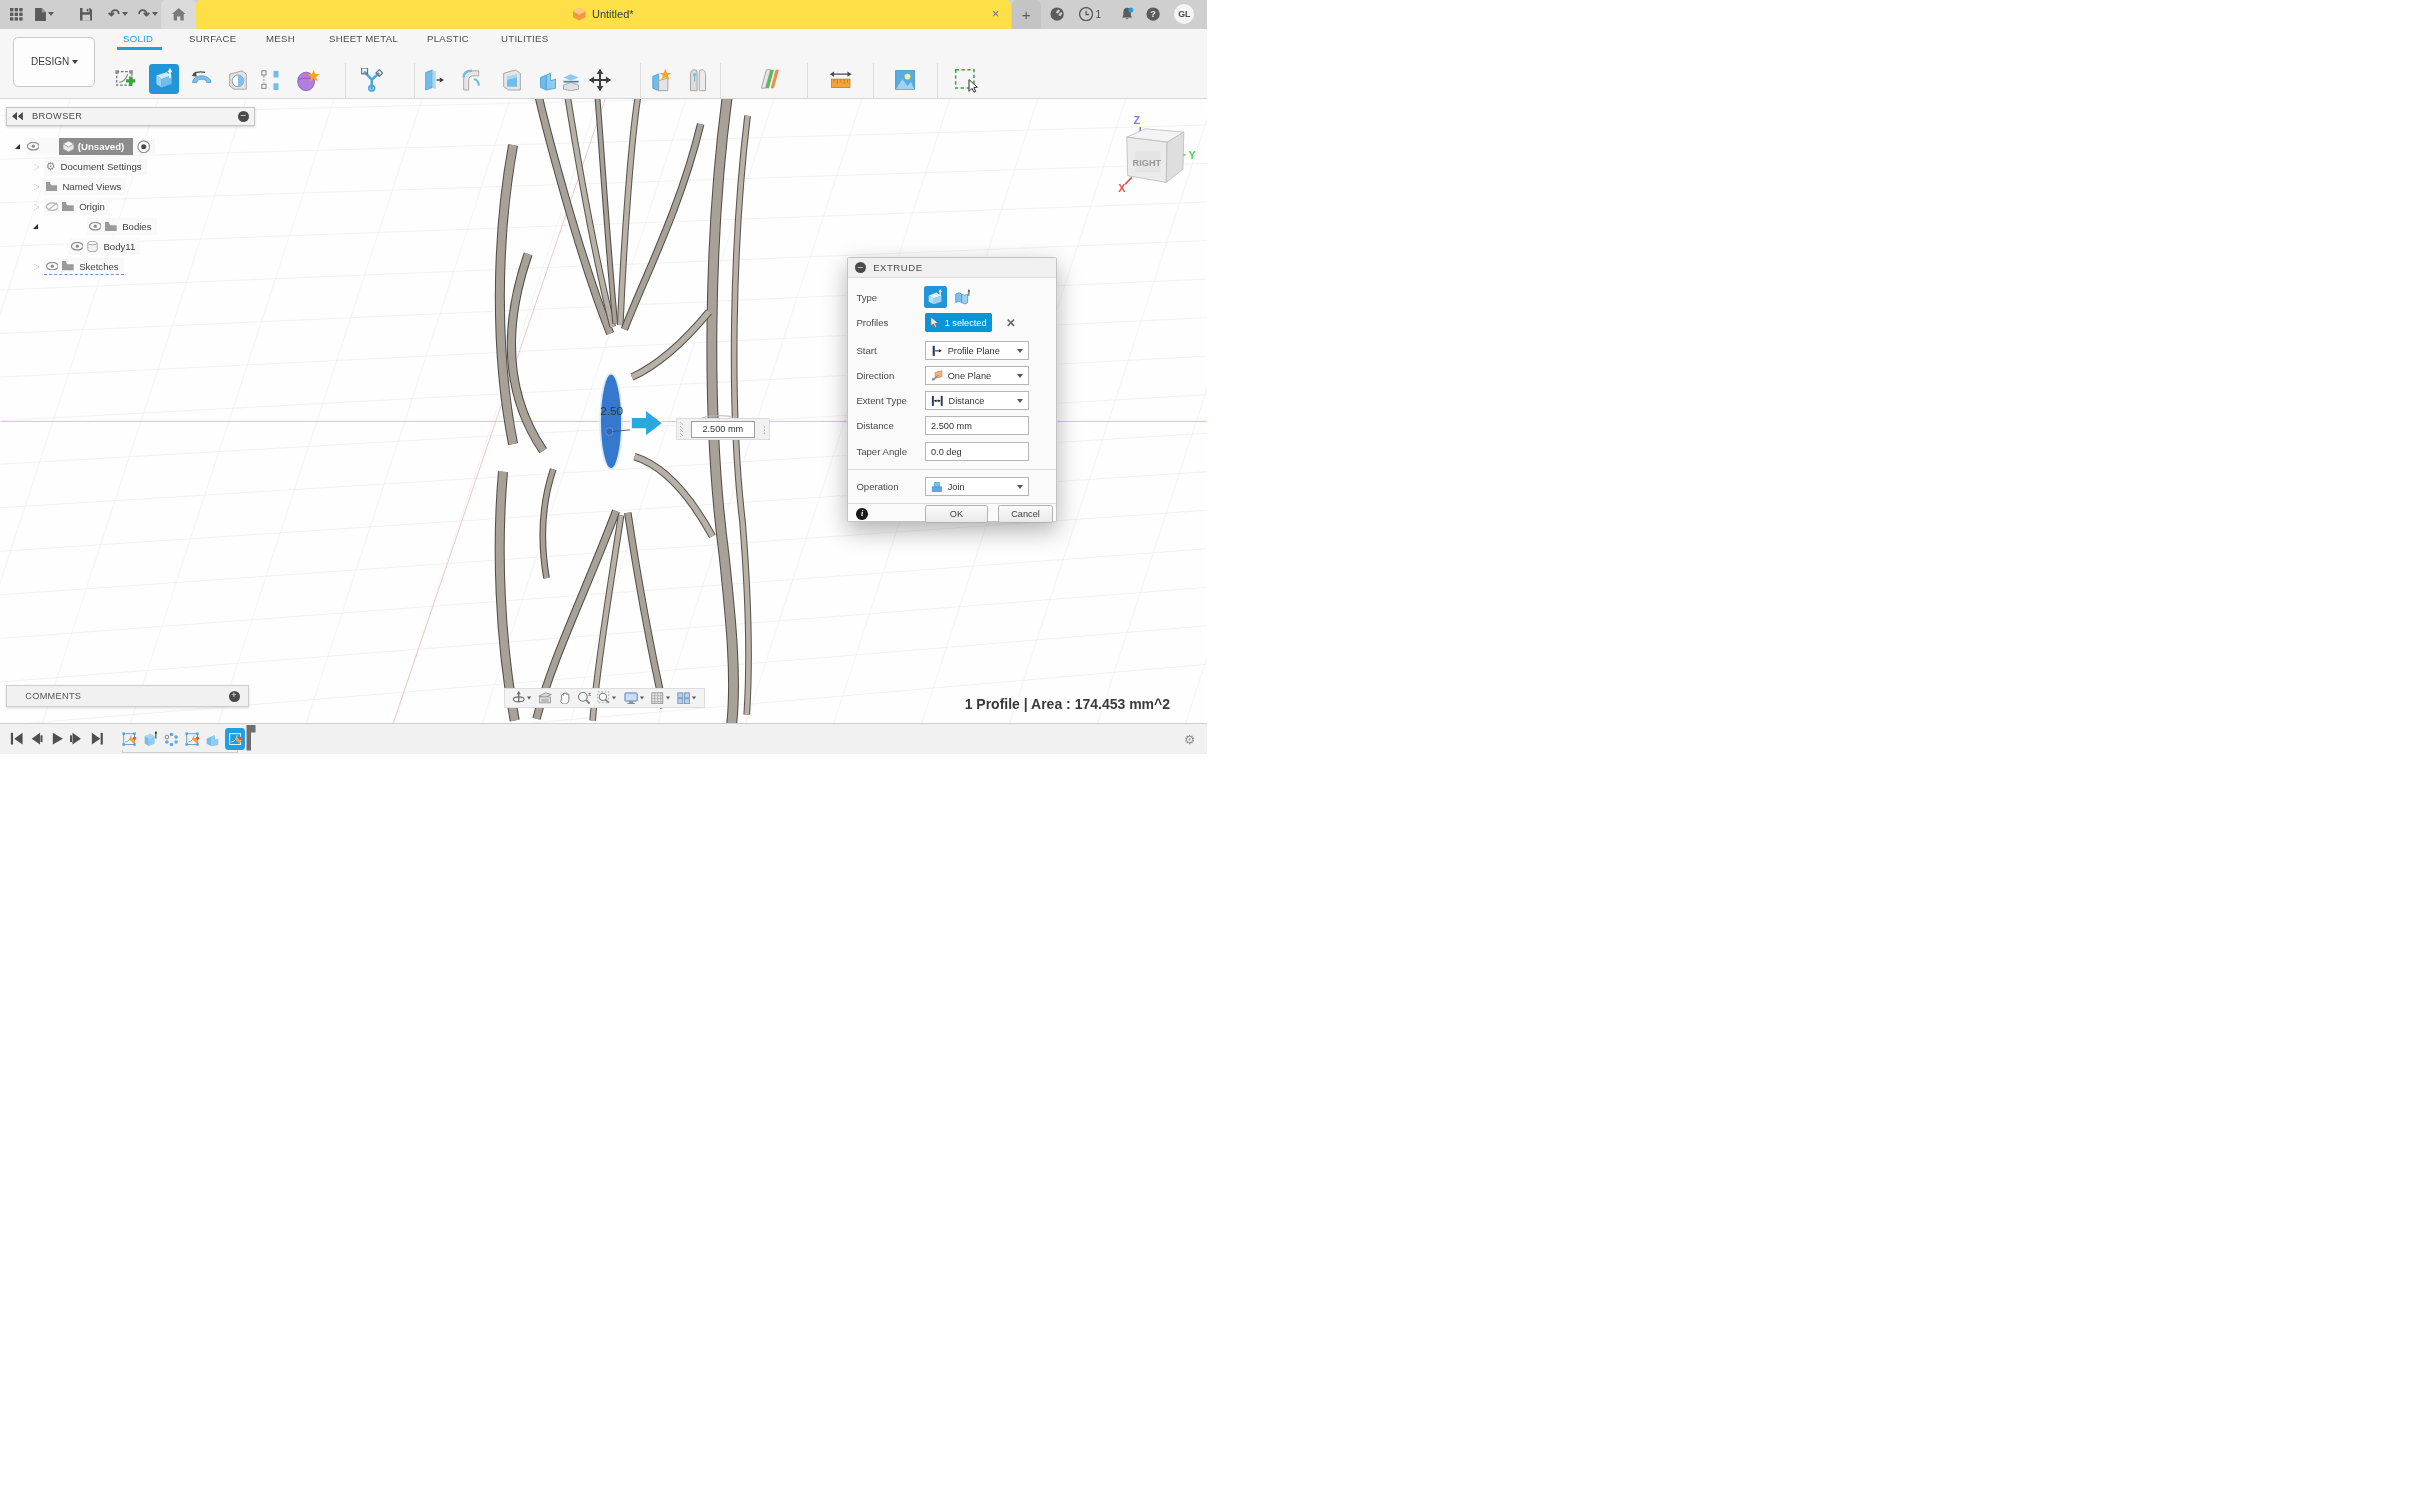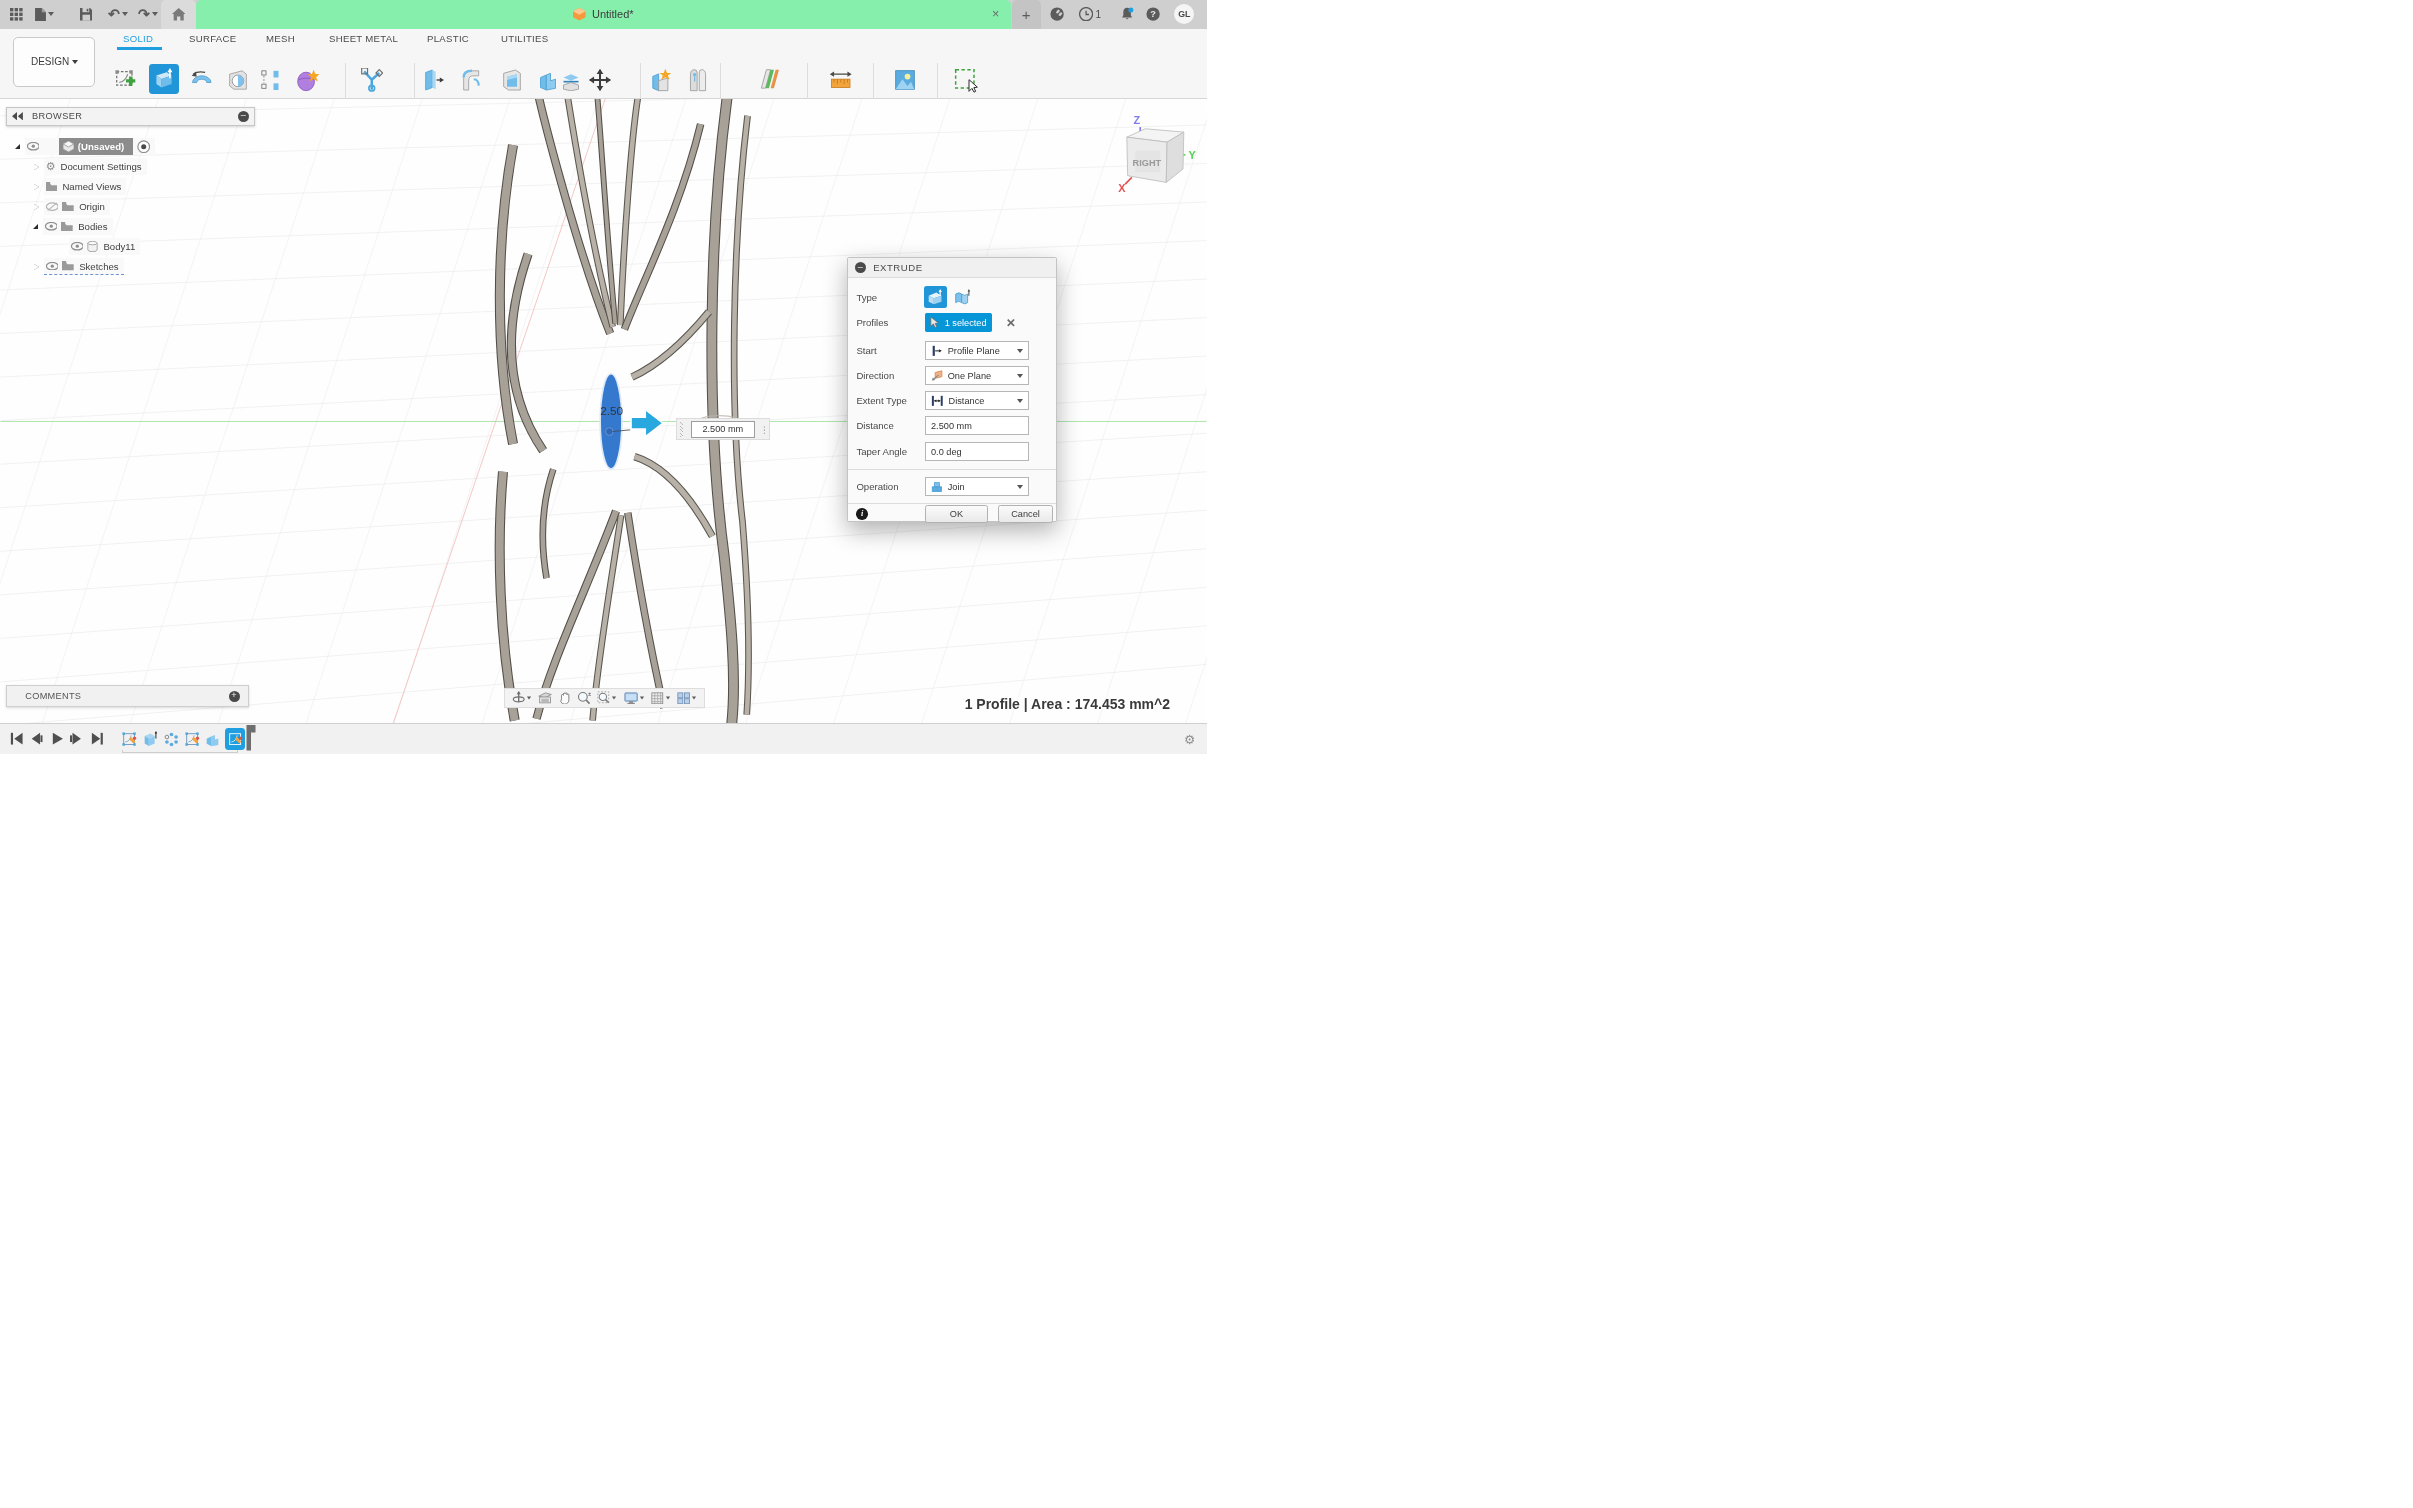--- a/index.html
+++ b/index.html
@@ -4,21 +4,21 @@
 <style>
   * { margin:0; padding:0; box-sizing:border-box; }
   html,body { width:1207px; height:754px; overflow:hidden; font-family:"Liberation Sans", sans-serif; background:#fff; }
   #stage { position:relative; width:1207px; height:754px; }
 
   
   #topbar { position:absolute; left:0; top:0; width:1207px; height:28.5px; background:#cfcfcf; }
   .tb-icon { position:absolute; top:0; height:28.5px; display:flex; align-items:center; justify-content:center; color:#5b5b5b; cursor:pointer; }
   .caret { display:inline-block; width:0; height:0; border-left:3.4px solid transparent; border-right:3.4px solid transparent; border-top:4.2px solid #5b5b5b; margin-left:2.5px; }
   .home-tab { position:absolute; left:161px; top:0; width:35px; height:28.5px; background:#dbdbdb; border-radius:5px 5px 0 0; display:flex; align-items:center; justify-content:center; }
-  .doc-tab { position:absolute; left:196px; top:0; width:815px; height:28.5px; background:#86efac; border-radius:5px 5px 0 0; display:flex; align-items:center; justify-content:center; gap:5.9px; font-size:11px; color:#3c3c3c; }
+  .doc-tab { position:absolute; left:196px; top:0; width:815px; height:28.5px; background:#fde047; border-radius:5px 5px 0 0; display:flex; align-items:center; justify-content:center; gap:5.9px; font-size:11px; color:#3c3c3c; }
   .doc-close { position:absolute; right:11.7px; top:6.7px; font-size:12.6px; color:#6b6b6b; cursor:pointer; }
   .newtab { position:absolute; left:1012px; top:0; width:28.5px; height:28.5px; background:#c4c4c4; border-radius:5px 5px 0 0; display:flex; align-items:center; justify-content:center; color:#5b5b5b; font-size:15px; cursor:pointer; }
   .undo-arrow { font-size:14.2px; font-weight:bold; color:#5b5b5b; }
   .avatar { width:20px; height:20px; border-radius:50%; background:#f5f5f5; color:#4a4a4a; font-size:8.8px; font-weight:bold; display:flex; align-items:center; justify-content:center; }
   .count-label { font-size:10px; color:#4a4a4a; margin-left:2.5px; }
 
   
   #ribbon { position:absolute; left:0; top:28.5px; width:1207px; height:70px; background:#f6f6f6; border-bottom:0.8px solid #d6d6d6; }
   .rtab { position:absolute; top:4.2px; height:13.4px; font-size:9.6px; letter-spacing:0.3px; color:#4a4a4a; cursor:pointer; }
   .rtab.active { color:#1f9fe0; }
@@ -524,21 +524,21 @@
               <line x1="2" y1="10" x2="13" y2="1" stroke="#b3b3b3" stroke-width="1.4"></line>
             </svg>
           <svg width="11.7" height="9.2" viewBox="0 0 14 11" style="margin-right:5px">
               <path d="M0,2 L5,2 L6.5,4 L14,4 L14,11 L0,11 Z" fill="#9a9a9a"></path>
               <rect x="0" y="0" width="5" height="3" fill="#9a9a9a"></rect>
             </svg>
           <span>Origin</span>
         </div>
       </div>
 
-      <div class="tree-row" style="left:33px; top:119px;">
+      <div class="tree-row" style="left:33px; top:119px;gap:44px;">
         <span class="tri-e"></span>
         <div class="row-strip">
           <svg width="12.6" height="8.4" viewBox="0 0 15 10" style="margin-right:4.2px">
               <ellipse cx="7.5" cy="5" rx="7" ry="4.5" fill="none" stroke="#8f8f8f" stroke-width="1.5"></ellipse>
               <circle cx="7.5" cy="5" r="2" fill="#8f8f8f"></circle>
             </svg>
           <svg width="11.7" height="9.2" viewBox="0 0 14 11" style="margin-right:5px">
               <path d="M0,2 L5,2 L6.5,4 L14,4 L14,11 L0,11 Z" fill="#9a9a9a"></path>
               <rect x="0" y="0" width="5" height="3" fill="#9a9a9a"></rect>
             </svg>

